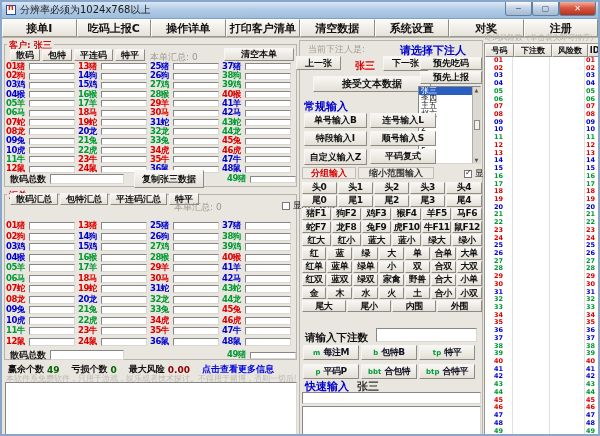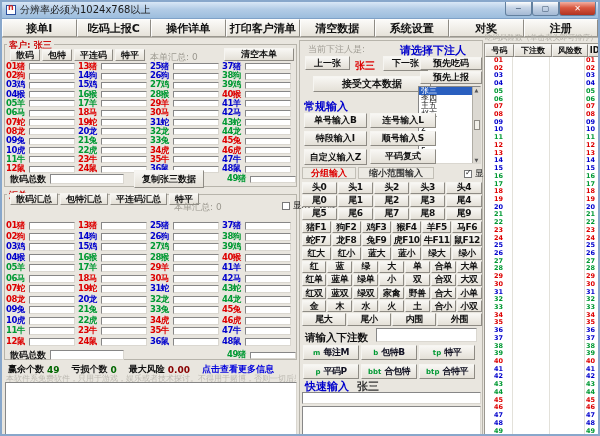--- a/index.html
+++ b/index.html
@@ -590,21 +590,21 @@
       <span class="sl">亏损个数</span>
       <span class="sv" style="color: rgb(0, 102, 0);">0</span>
       <span class="sl">最大风险</span>
       <span class="sv" style="color: rgb(136, 0, 0);">0.00</span>
       <span class="morelink">点击查看更多信息</span>
     </div>
   <div class="disc" style="left:4px;top:371px;width:290px">本软件系免费软件，只用于游戏，娱乐或者技术探讨。不得用于赌博，否则一切后果自负。</div>
   <div class="bigarea" style="left:3px;top:380px;width:292px;height:53px"></div>
 
   <div class="grayname" style="left:306px;top:41px">当前下注人是:</div>
-  <div class="pbtn" style="left:303px;top:54px;width:45px;height:14px">上一张</div>
+  <div class="pbtn" style="left:294px;top:54px;width:45px;height:14px">上一张</div>
   <div class="redname" style="left:353px;top:57px">张三</div>
   <div class="pbtn" style="left:381px;top:54px;width:45px;height:15px">下一张</div>
   <div class="pbtn" style="left:311px;top:74px;width:118px;height:16px;font-size:10px">接受文本数据</div>
 
   <div class="bluetitle" style="left:398px;top:41px">请选择下注人</div>
   <div class="pbtn" style="left:418px;top:55px;width:62px;height:13px">预先吃码</div>
   <div class="pbtn" style="left:418px;top:69px;width:62px;height:13px">预先上报</div>
   <div class="listbox" style="left:416px;top:84px;width:63px;height:78px">
     <div class="litems" id="bettor-list">
         <div class="litem sel">张三</div>
@@ -651,27 +651,20 @@
         <div class="gbtn">头4</div>
       </div>
       <div class="grow">
         <div class="gbtn">尾0</div>
         <div class="gbtn">尾1</div>
         <div class="gbtn">尾2</div>
         <div class="gbtn">尾3</div>
         <div class="gbtn">尾4</div>
       </div>
       <div class="grow">
-        <div class="gbtn">尾5</div>
-        <div class="gbtn">尾6</div>
-        <div class="gbtn">尾7</div>
-        <div class="gbtn">尾8</div>
-        <div class="gbtn">尾9</div>
-      </div>
-      <div class="grow">
         <div class="gbtn">猪F1</div>
         <div class="gbtn">狗F2</div>
         <div class="gbtn">鸡F3</div>
         <div class="gbtn">猴F4</div>
         <div class="gbtn">羊F5</div>
         <div class="gbtn">马F6</div>
       </div>
       <div class="grow">
         <div class="gbtn">蛇F7</div>
         <div class="gbtn">龙F8</div>

